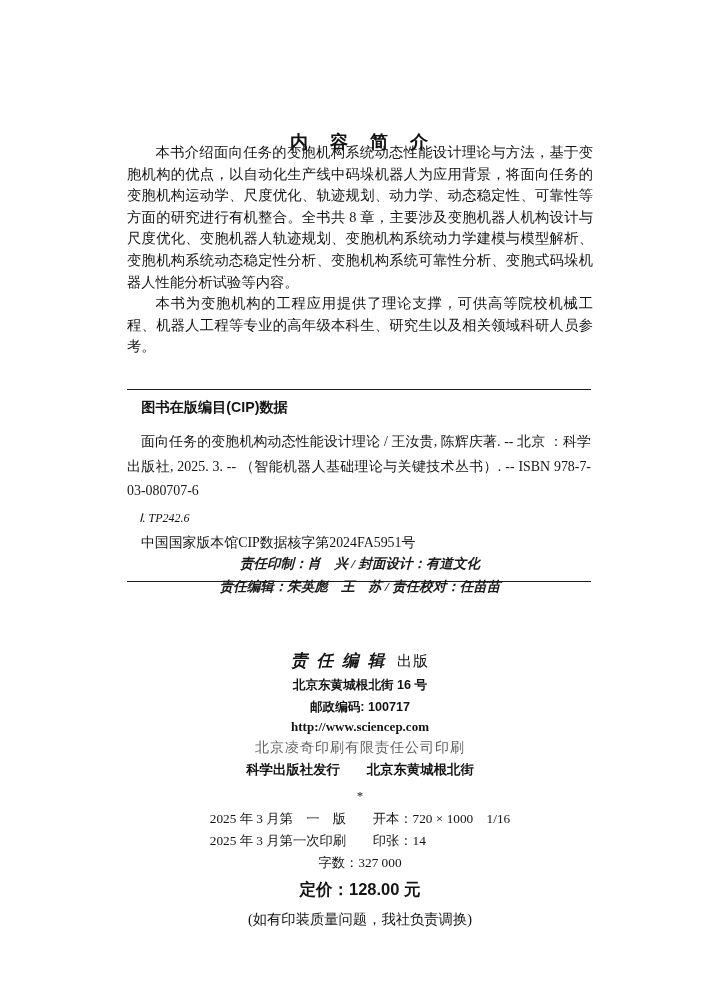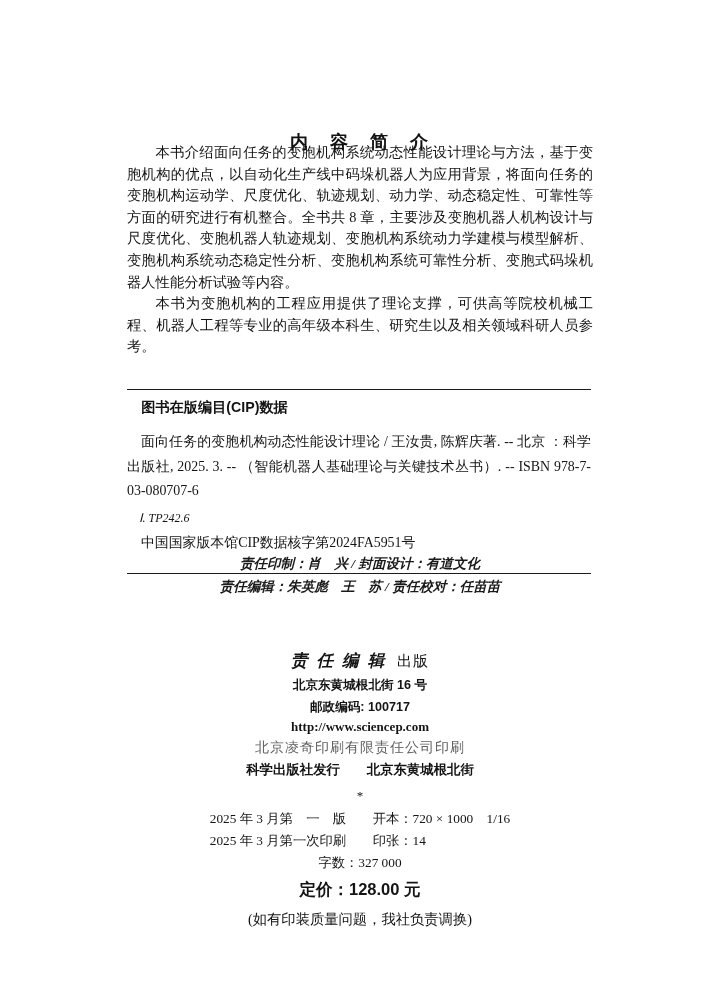--- a/index.html
+++ b/index.html
@@ -34,21 +34,21 @@
     text-justify: inter-ideograph;
   }
   .intro-body p { margin: 0; text-indent: 2em; }
 
   
   .cip-section {
     position: absolute;
     top: 389px; left: 127px; width: 464px;
     border-top: 1.6px solid #1c1c1c;
     border-bottom: 1.6px solid #1c1c1c;
-    padding-bottom: 8px;
+    padding-bottom: 16px;
   }
   .cip-header {
     margin: 8px 0 0 1em;
     font-family: "Liberation Sans", sans-serif;
     font-weight: bold;
     font-size: 14.2px;
   }
   .cip-record {
     margin: 13px 0 0 0;
     text-indent: 1em;

